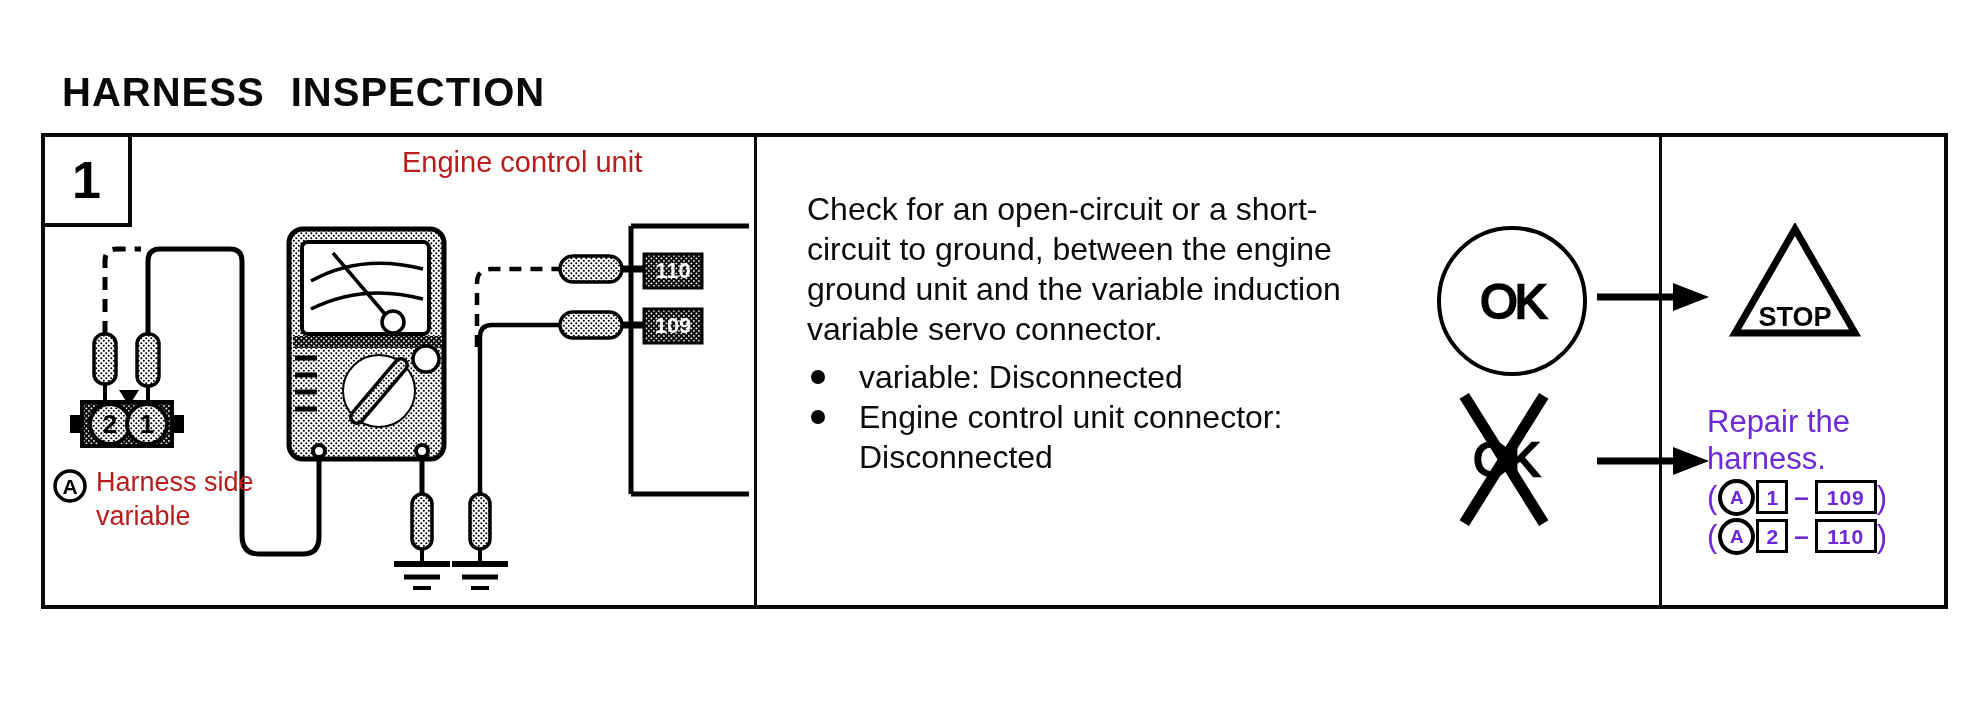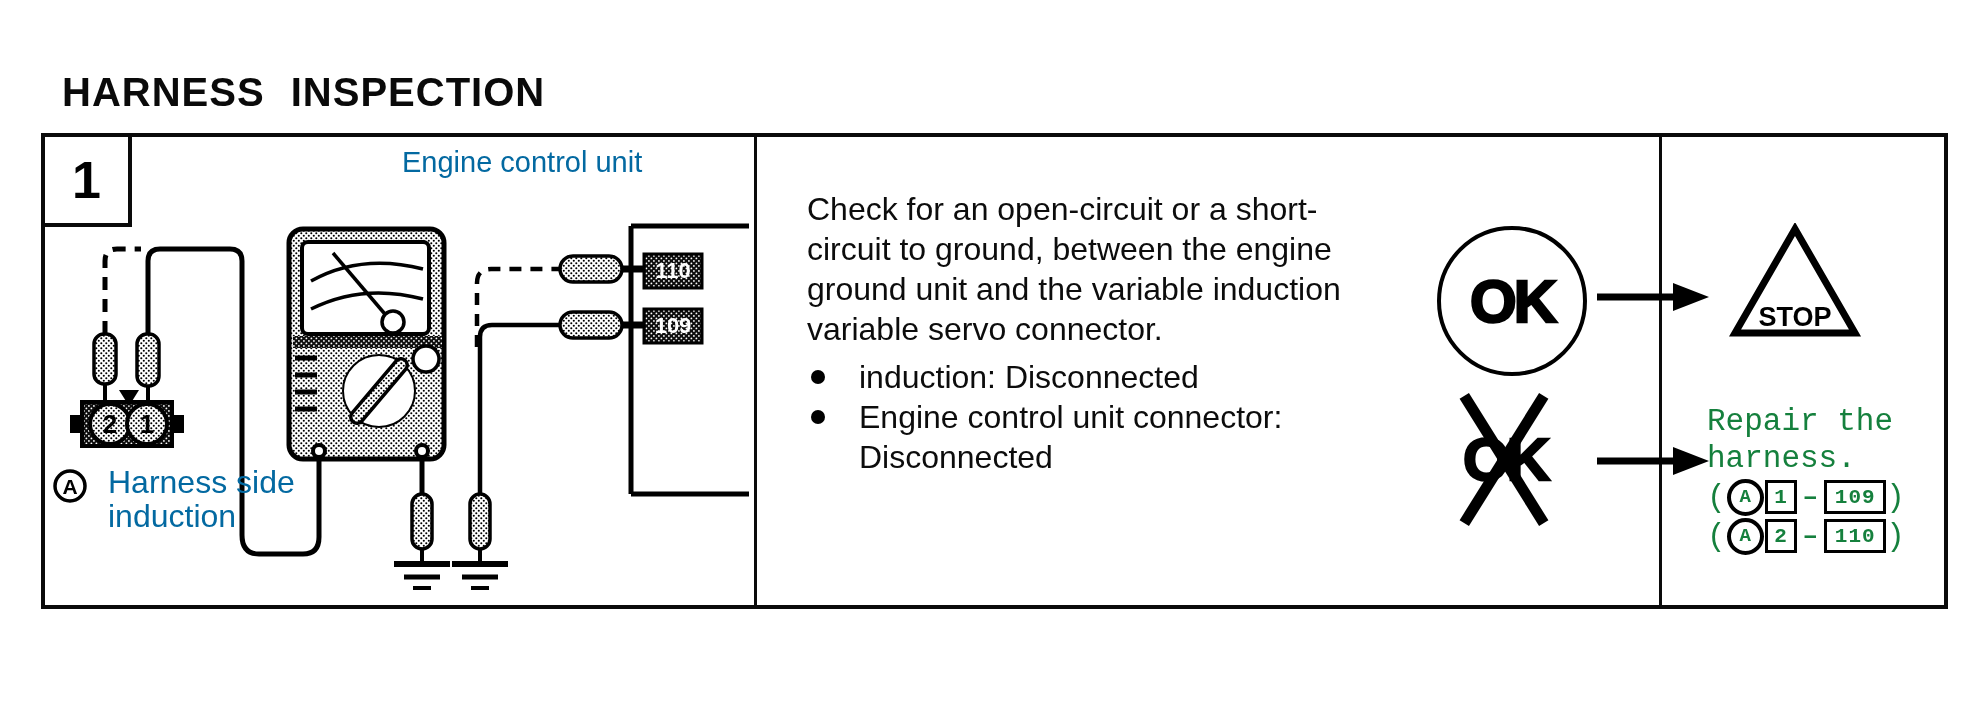--- a/index.html
+++ b/index.html
@@ -8,40 +8,40 @@
   .title{position:absolute;left:62px;top:70px;font-size:40px;font-weight:bold;
          letter-spacing:1px;word-spacing:14px;color:#0a0a0a;}
   .box{position:absolute;left:41px;top:133px;width:1899px;height:468px;
        border:4px solid #0a0a0a;background:#fff;}
   .divider{position:absolute;top:0;bottom:0;width:3px;background:#0a0a0a;}
   .step-box{position:absolute;left:0;top:0;width:83px;height:86px;background:#fff;
             border-right:4px solid #0a0a0a;border-bottom:4px solid #0a0a0a;
             display:flex;align-items:center;justify-content:center;}
   .step-box span{font-size:52px;font-weight:bold;}
   .diagram-svg{position:absolute;left:0;top:0;}
-  .lbl{position:absolute;font-size:29px;line-height:32px;color:#0369a1;}
+  .lbl{position:absolute;font-size:29px;line-height:32px;color:#b91c1c;}
   .instr{position:absolute;left:762px;top:12px;width:680px;font-size:32px;
          line-height:40px;color:#0c0c0c;margin-top:40px;}
   .bullets{margin-top:8px;}
   .bullet{display:flex;}
   .bullet .dot{width:52px;flex:0 0 52px;}
   .bullet .dot i{display:block;width:14px;height:14px;border-radius:50%;
                  background:#000;margin-top:13px;margin-left:4px;}
   .ok-circle{position:absolute;left:1392px;top:89px;width:142px;height:142px;
              border:4px solid #000;border-radius:50%;display:flex;align-items:center;
              justify-content:center;}
-  .ok-text{font-size:60px;font-weight:bold;letter-spacing:-3px;
+  .ok-text{font-size:48px;font-weight:normal;letter-spacing:-3px;
            -webkit-text-stroke:2.5px #000;}
   .nok{position:absolute;left:1390px;top:272px;width:140px;height:100px;
        display:flex;align-items:center;justify-content:center;}
   .xbar{position:absolute;left:1384px;width:150px;height:11px;background:#000;}
   .arrow-svg{position:absolute;}
   .stop-svg{position:absolute;left:1684px;top:86px;}
   .repair{position:absolute;left:1662px;top:266px;font-size:31px;line-height:37px;
-          color:#15803d;font-family:Liberation Mono, monospace;}
+          color:#6d28d9;}
   .map-row{display:flex;align-items:center;height:38px;margin-top:1px;}
   .paren{font-size:31px;}
   .circA{display:inline-flex;width:29px;height:29px;border:4px solid #000;
          border-radius:50%;align-items:center;justify-content:center;
          font-size:19px;font-weight:bold;margin:0 1px;}
   .pinbox{display:inline-flex;width:26px;height:28px;border:3px solid #000;
           align-items:center;justify-content:center;font-size:21px;font-weight:bold;}
   .dash{font-size:26px;margin:0 6px;font-weight:bold;}
   .termbox{display:inline-flex;width:56px;height:28px;border:3px solid #000;
            align-items:center;justify-content:center;font-size:21px;font-weight:bold;
@@ -166,42 +166,42 @@
       </g>
     </svg>
 
     <div class="step-box">
       <span>1</span>
     </div>
 
     <div class="lbl" style="left:357px;top:9px;">
       <div>Engine control unit</div>
     </div>
-    <div class="lbl" style="left:51px;top:328px;font-size:32px;line-height:34px;margin-left:12px;">
+    <div class="lbl" style="left:51px;top:328px;font-size:27px;line-height:34px;">
       <div>Harness side</div>
-      <div>induction</div>
+      <div>variable</div>
     </div>
 
     <div class="divider" style="left:709px;"></div>
     <div class="divider" style="left:1614px;"></div>
 
     <div class="instr">
       <div>
         <div>Check for an open-circuit or a short-</div>
         <div>circuit to ground, between the engine</div>
         <div>ground unit and the variable induction</div>
         <div>variable servo connector.</div>
       </div>
       <div class="bullets">
         <div class="bullet">
           <span class="dot">
               <i></i>
             </span>
           <span>
-            <div>induction: Disconnected</div>
+            <div>variable: Disconnected</div>
           </span>
         </div>
         <div class="bullet">
           <span class="dot">
               <i></i>
             </span>
           <span>
             <div>Engine control unit connector:</div>
             <div>Disconnected</div>
           </span>

